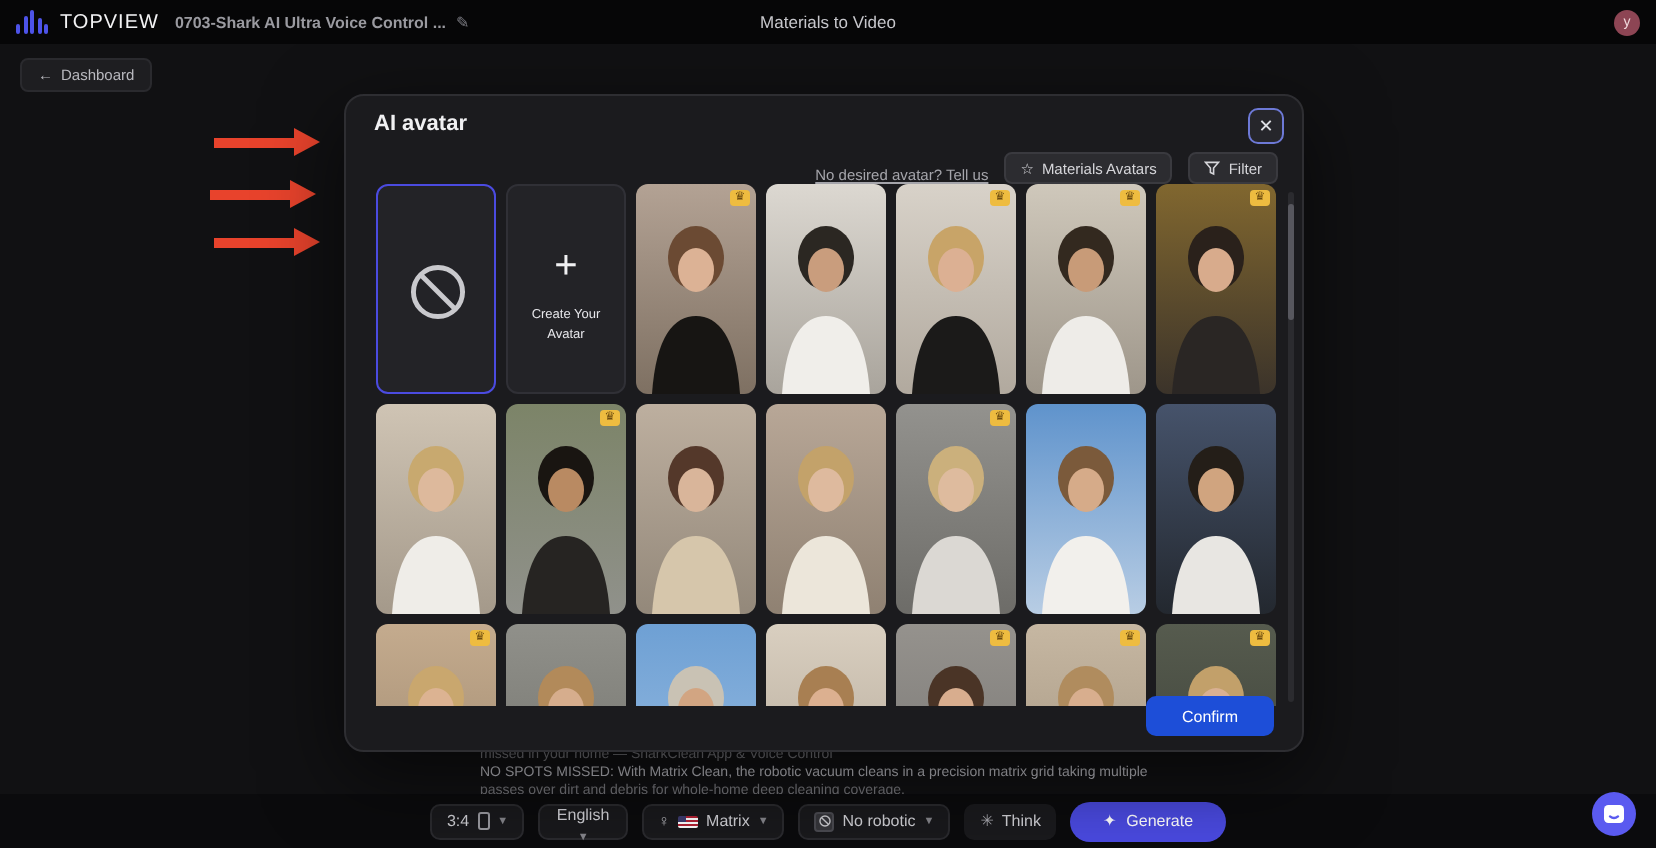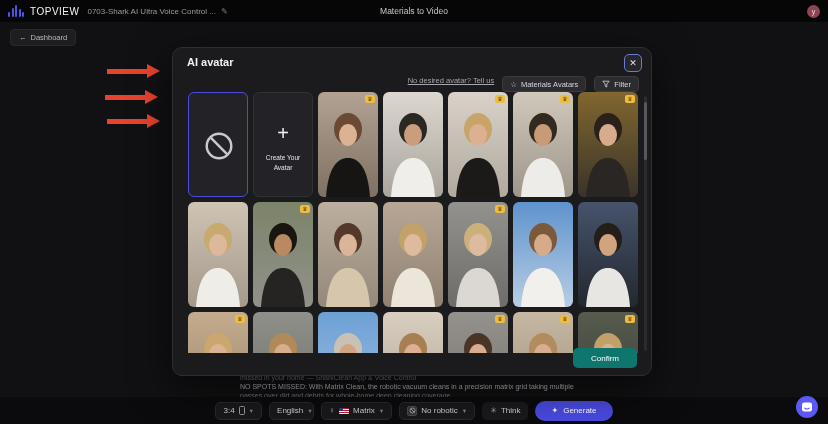--- a/index.html
+++ b/index.html
@@ -6,21 +6,21 @@
   html,body { width:828px; height:424px; overflow:hidden; background:#101012;
     font-family:"Liberation Sans", sans-serif; }
   .page { position:relative; width:828px; height:424px; background:#111113; }
 
   
   .topbar { position:absolute; top:0; left:0; width:100%; height:22px;
     background:#060607; display:flex; align-items:center; padding:0 8px; z-index:6; }
   .logo { display:flex; align-items:flex-end; gap:1.5px; height:12px; margin-right:6px; }
   .logo i { display:block; width:2px; background:#4d53e8; border-radius:1px; }
   .brand { color:#f2f2f4; font-size:10px; font-weight:normal; letter-spacing:.5px; margin-right:8px; }
-  .proj { color:#9a9aa0; font-size:8px; }
+  .proj { color:#9a9aa0; font-size:8px;font-weight:bold; }
   .edit-ic { color:#7d7d84; font-size:8px; margin-left:5px; cursor:pointer; }
   .h-center { position:absolute; left:0; right:0; text-align:center; color:#c7c7cc; font-size:8.5px; }
   .h-right { margin-left:auto; z-index:2; }
   .profile { width:13px; height:13px; border-radius:50%; background:#8d4554; color:#f2dade;
     font-size:7px; display:flex; align-items:center; justify-content:center; }
 
   
   .dash { position:absolute; left:10px; top:29px; height:17px; padding:0 8px;
     background:#1e1e21; border:1px solid #2a2a2e; border-radius:4px; color:#b9b9bf;
     font-size:7.5px; display:flex; align-items:center; gap:4px; z-index:2; cursor:pointer; }
@@ -59,21 +59,21 @@
 
   
   .modal { position:absolute; left:172px; top:47px; width:480px; height:329px;
     background:#1b1b1e; border:1px solid #2e2e32; border-radius:10px;
     box-shadow:0 12px 40px rgba(0,0,0,.6); z-index:5; }
   .m-title { position:absolute; left:14px; top:8px; color:#f0f0f2; font-size:11px; font-weight:bold; }
   .m-close { position:absolute; right:9px; top:6px; width:18px; height:18px; border-radius:5px;
     border:1.5px solid #6d79d6; background:#26262b; color:#dfe0e6; font-size:9px;
     display:flex; align-items:center; justify-content:center; cursor:pointer; }
   .m-toolbar { position:absolute; top:28px; right:12px; height:16px;
-    display:flex; align-items:flex-start; gap:8px; }
+    display:flex; align-items:flex-end; gap:8px; }
   .tellus { color:#a5a5ab; font-size:7.5px; text-decoration:underline; cursor:pointer; }
   .m-btn { height:16px; padding:0 7px; background:#2c2c30; border:1px solid #3a3a3f;
     border-radius:4px; color:#d6d6da; font-size:7.5px; display:flex; align-items:center;
     gap:4px; cursor:pointer; }
 
   .grid-wrap { position:absolute; left:15px; top:44px; width:450px; height:261px;
     overflow:hidden; }
   .grid { display:flex; flex-wrap:wrap; gap:5px; }
   .tile { position:relative; width:60px; height:105px; border-radius:6px; overflow:hidden;
     background:#232327; border:1px solid #303036; cursor:pointer; flex:0 0 60px; }
@@ -86,21 +86,21 @@
   .person { position:absolute; left:0; top:0; width:100%; height:100%; }
   .crown { position:absolute; top:3px; right:3px; width:10px; height:8px; border-radius:2px;
     background:#eebc40; color:#6b4b10; font-size:6px; line-height:8px; text-align:center; }
 
   .sbar { position:absolute; right:4px; top:48px; width:3px; height:255px;
     background:#2b2b2f; border-radius:2px; }
   .sthumb { position:absolute; left:0; top:6px; width:3px; height:58px;
     background:#57575e; border-radius:2px; cursor:grab; }
 
   .confirm { position:absolute; right:14px; bottom:7px; width:64px; height:20px;
-    background:#0f766e; border:none; border-radius:5px; color:#fff; font-size:8px;
+    background:#1d4ed8; border:none; border-radius:5px; color:#fff; font-size:8px;
     display:flex; align-items:center; justify-content:center; cursor:pointer; }
 
   
   .chat { position:absolute; right:10px; bottom:6px; width:22px; height:22px; border-radius:50%;
     background:#5a5af0; display:flex; align-items:center; justify-content:center;
     z-index:7; cursor:pointer; }
 </style>
 </head>
 <body>
 
@@ -137,21 +137,21 @@
     <div class="s-main">NO SPOTS MISSED: With Matrix Clean, the robotic vacuum cleans in a precision matrix grid taking multiple</div>
     <div class="s-dim">passes over dirt and debris for whole-home deep cleaning coverage.</div>
   </div>
 
   <div class="composer">
     <div class="ctrl">
       <span>3:4</span>
       <span class="ratio-ic"></span>
       <span class="chev">▼</span>
     </div>
-    <div class="ctrl" style="width:45px; justify-content:flex-start;">
+    <div class="ctrl" style="width:45px; justify-content:flex-start;flex-direction:column;">
       <span>English</span>
       <span class="chev">▼</span>
     </div>
     <div class="ctrl">
       <span class="female">♀</span>
       <span class="flag"></span>
       <span>Matrix</span>
       <span class="chev">▼</span>
     </div>
     <div class="ctrl">

